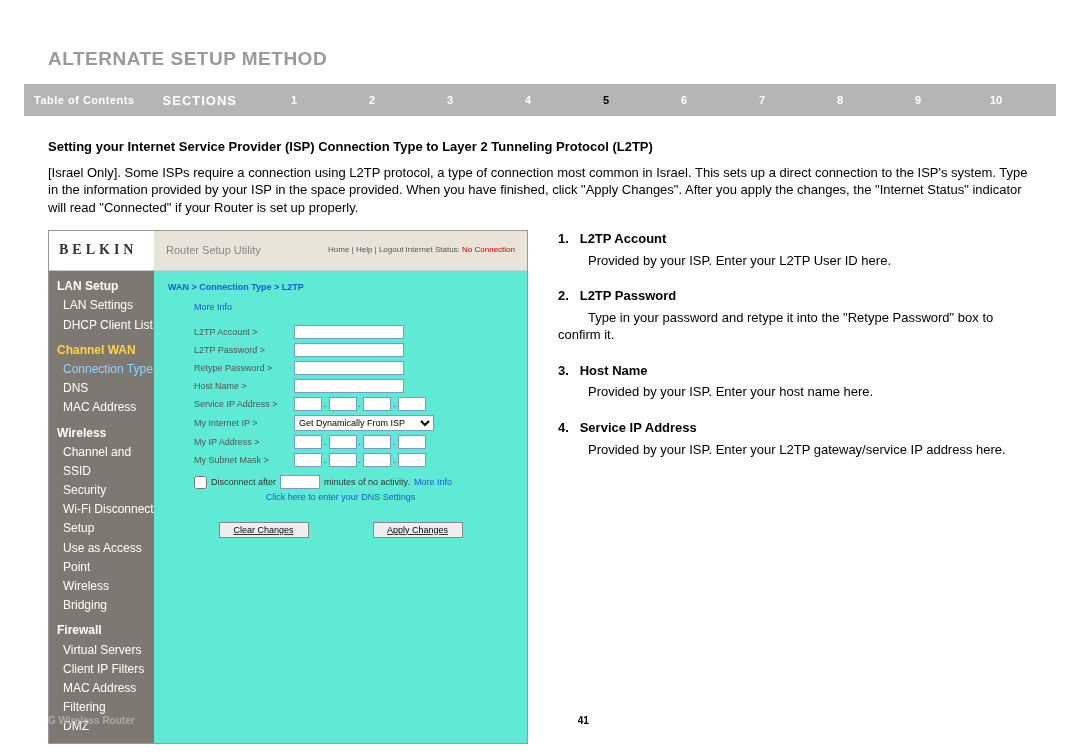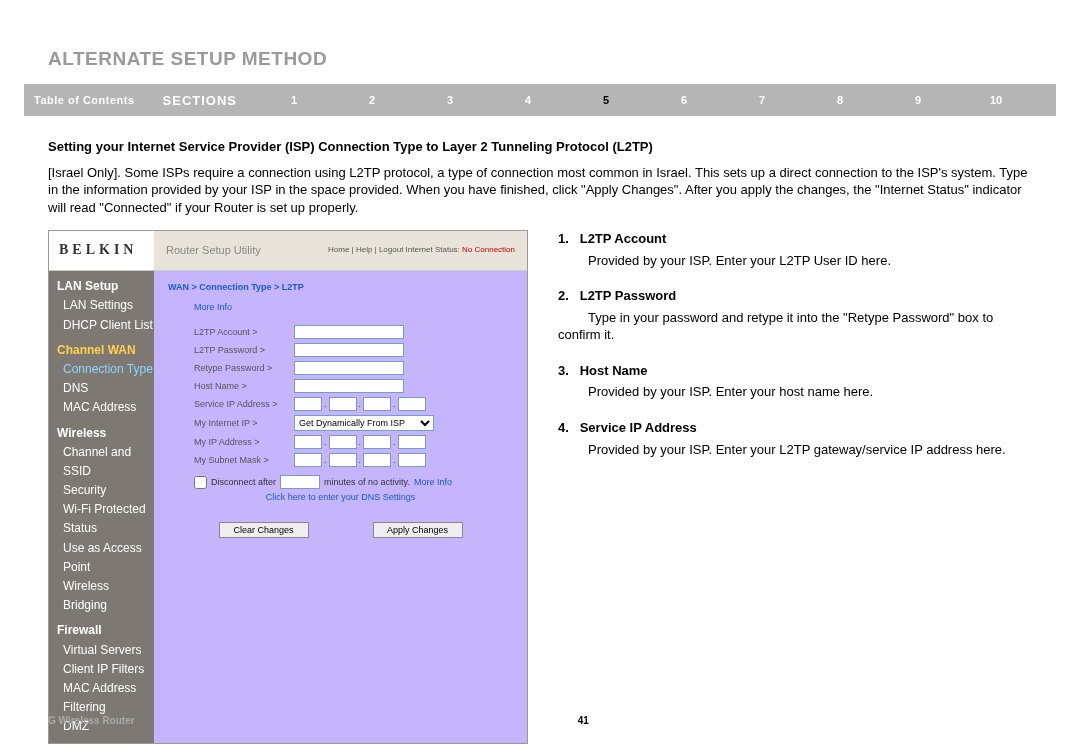--- a/index.html
+++ b/index.html
@@ -104,21 +104,21 @@
     padding: 6px 0 6px 8px;
     line-height: 1.6;
   }
   .sp-sidebar .cat { font-weight: bold; margin-top: 6px; display:block;}
   .sp-sidebar .cat:first-child { margin-top: 0; }
   .sp-sidebar .item { padding-left: 6px; display:block;}
   .sp-sidebar .cat.active { color: #ffd24a; }
   .sp-sidebar .item.active { color: #8cd6ff; }
   .sp-main {
     flex: 1;
-    background: #c4b5fd;
+    background: #5eead4;
     padding: 10px 14px;
     font-size: 9px;
   }
   .breadcrumb { color: #1a5bd4; font-weight: bold; font-size: 9px; }
   .more-info { color: #1a5bd4; font-size: 9px; margin: 8px 0 8px 26px; display:inline-block;}
   .form-row {
     display: flex;
     align-items: center;
     margin: 4px 0 4px 26px;
     font-size: 9px;
@@ -140,21 +140,21 @@
   .form-row select {
     width: 140px;
     height: 16px;
     border: 1px solid #7a9ac9;
     font-size: 9px;
     background: #fff;
   }
   .disconnect-row { margin: 8px 0 2px 26px; font-size: 9px; display:flex; align-items:center; gap:4px;}
   .disconnect-row input[type="text"]{ width:40px; height:14px; border:1px solid #7a9ac9;}
   .dns-link { text-align:center; color:#1a5bd4; font-size:9px; margin-top:1px;}
-  .btn-row { display:flex; justify-content:center; gap:64px; margin-top:18px;}
+  .btn-row { display:flex; justify-content:center; gap:64px; margin-top:18px;text-decoration:underline;}
   .sp-btn { width:90px; height:16px; font-size:9px; border:1px solid #888; background:#eee; }
   .right-col { flex: 1; font-size: 13px; }
   .field-item { margin-bottom: 18px; }
   .field-item .fi-head { font-weight: bold; margin-bottom: 4px; }
   .fi-indent { margin-left: 30px; display:inline; }
   .footer {
     position: absolute;
     bottom: 30px;
     left: 48px;
     right: 48px;
@@ -208,21 +208,21 @@
           <span class="item">DHCP Client List</span>
 
           <span class="cat active">Channel WAN</span>
           <span class="item active">Connection Type</span>
           <span class="item">DNS</span>
           <span class="item">MAC Address</span>
 
           <span class="cat">Wireless</span>
           <span class="item">Channel and SSID</span>
           <span class="item">Security</span>
-          <span class="item">Wi-Fi Protected Status</span>
+          <span class="item">Wi-Fi Disconnect Setup</span>
           <span class="item">Use as Access Point</span>
           <span class="item">Wireless Bridging</span>
 
           <span class="cat">Firewall</span>
           <span class="item">Virtual Servers</span>
           <span class="item">Client IP Filters</span>
           <span class="item">MAC Address Filtering</span>
           <span class="item">DMZ</span>
         </div>
         <div class="sp-main">

